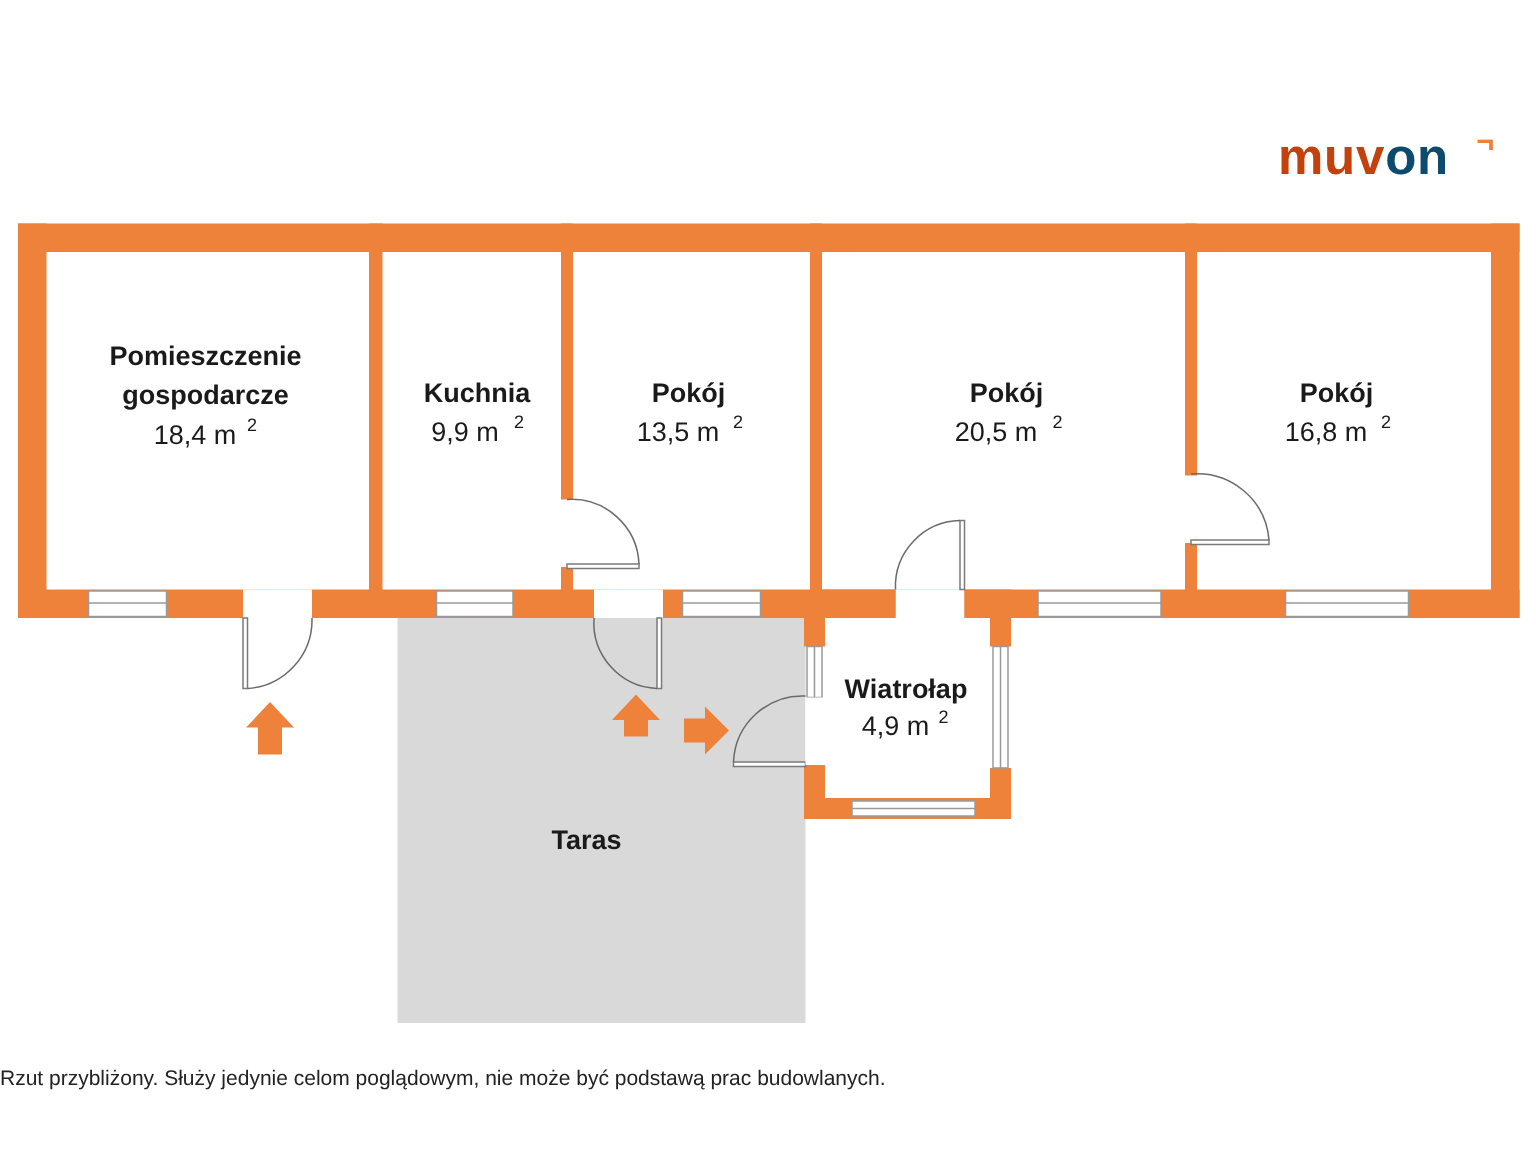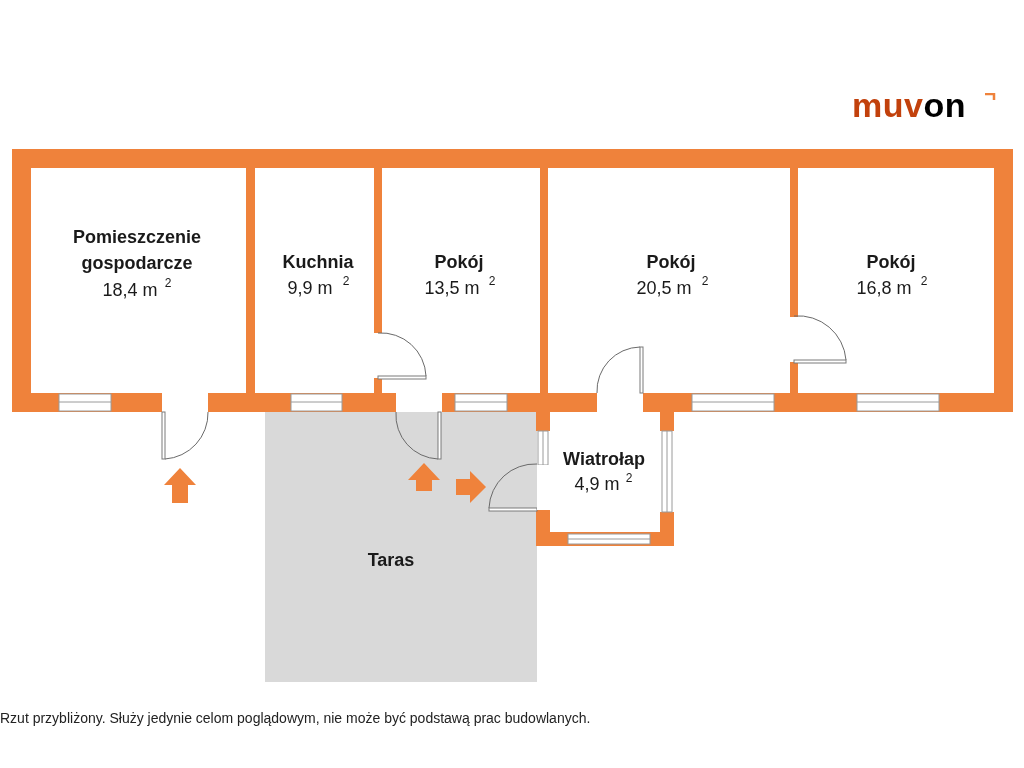--- a/index.html
+++ b/index.html
@@ -9,21 +9,21 @@
   .win { fill:#ffffff; stroke:#9a9a9a; stroke-width:1; }
   .door-leaf { fill:#ffffff; stroke:#7a7a7a; stroke-width:1; }
   .arc { fill:none; stroke:#6a6a6a; stroke-width:1; }
   .arrow { fill:#ef823b; }
   .room-name { font-family:"Liberation Sans", sans-serif; font-weight:bold; font-size:18px; fill:#1a1a1a; text-anchor:middle; }
   .room-area { font-family:"Liberation Sans", sans-serif; font-size:18px; fill:#1a1a1a; text-anchor:middle; }
   .sup { font-size:12px; }
   .disclaimer { position:absolute; left:0; width:1024px; top:710px; text-align:left; font-size:14px; color:#222; font-family:"Liberation Sans", sans-serif; }
   .logo { position:absolute; left:852px; top:86px; font-family:"Liberation Sans", sans-serif; font-size:34px; font-weight:bold; letter-spacing:0.5px; }
   .logo .mu { color:#c2410c; }
-  .logo .on { color:#000000; }
+  .logo .on { color:#0c4a6e; }
   .logo-mark { position:absolute; left:983px; top:93px; width:14px; height:8px; }
 </style>
 </head>
 <body>
 
 <div class="logo"><span class="mu">muv</span><span class="on">on</span></div>
 <svg class="logo-mark" viewBox="0 0 14 8" width="14" height="8">
   <path d="M2 1 L11 1 L11 7" fill="none" stroke="#ef823b" stroke-width="2.5"></path>
 </svg>
 

